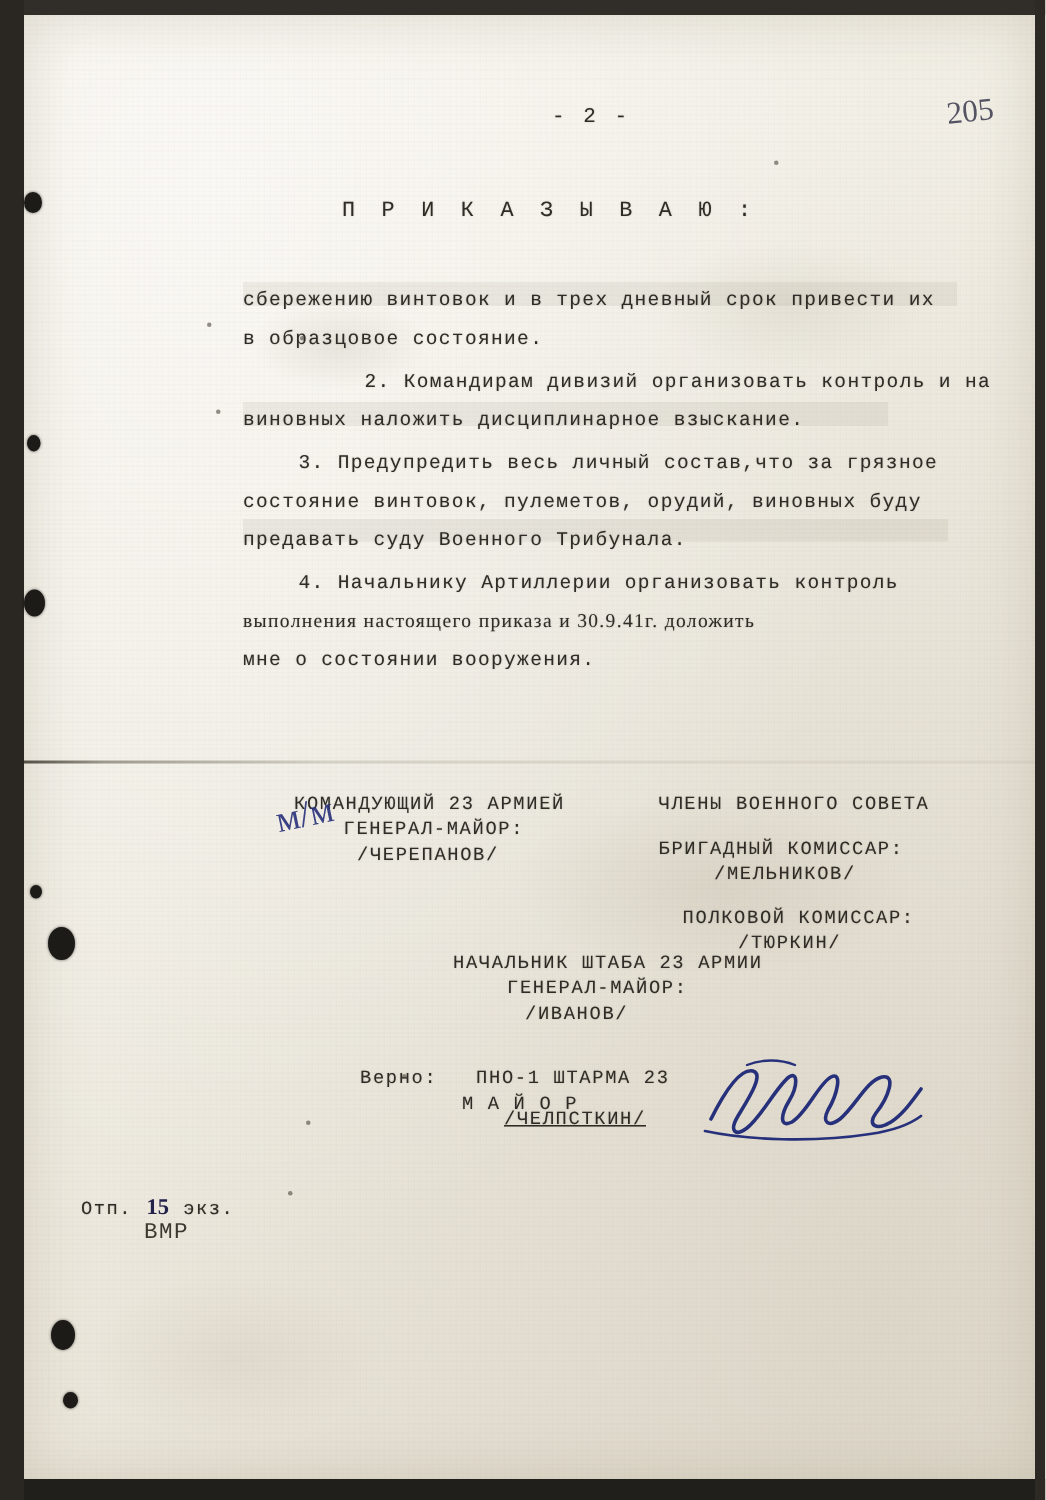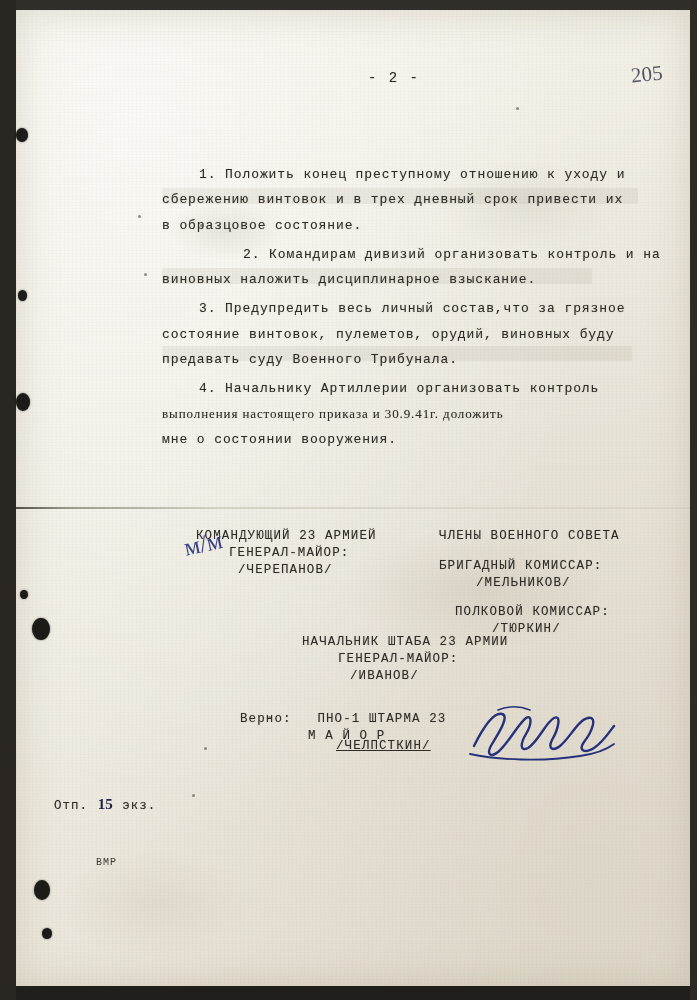--- a/index.html
+++ b/index.html
@@ -142,24 +142,23 @@
     font-family:"Liberation Serif", serif;
     font-size:15px;
     color:#23224a;
     font-weight:bold;
     letter-spacing:0;
   }
   #copies .sub {
     position:absolute;
     left: 42px;
     top: 17px;
-    font-size:10px;
+    font-size:15px;
     letter-spacing:1px;
     color:#3c3830;
-    margin-top:44px;
   }
 
   
   .stain {
     position:absolute;
     border-radius:50%;
     pointer-events:none;
   }
   
   .bleed {
@@ -207,22 +206,22 @@
     <div class="dot" style="left:188px; top:737px;"></div>
     <div class="dot" style="left:252px; top:706px;"></div>
     <div class="dot" style="left:176px; top:784px;"></div>
 
     <div id="fold"></div>
 
     <div class="typed pagenum" style="left:352px; top:60px;">- 2 -</div>
 
     <div id="archive-num">205</div>
 
-
-    <div class="typed body-line" style="left:183px; top:157px;">1. Положить конец преступному отношению к уходу и</div>
+    <div class="typed heading" style="left:212px; top:123px;">П Р И К А З Ы В А Ю :</div>
+
     <div class="typed body-line" style="left:146px; top:182px;">сбережению винтовок и в трех дневный срок привести их</div>
     <div class="typed body-line" style="left:146px; top:208px;">в образцовое состояние.</div>
 
     <div class="typed body-line" style="left:183px; top:237px;margin-left:44px;">2. Командирам дивизий организовать контроль и на</div>
     <div class="typed body-line" style="left:146px; top:262px;">виновных наложить дисциплинарное взыскание.</div>
 
     <div class="typed body-line" style="left:183px; top:291px;">3. Предупредить весь личный состав,что за грязное</div>
     <div class="typed body-line" style="left:146px; top:317px;">состояние винтовок, пулеметов, орудий, виновных буду</div>
     <div class="typed body-line" style="left:146px; top:342px;">предавать суду Военного Трибунала.</div>
 

